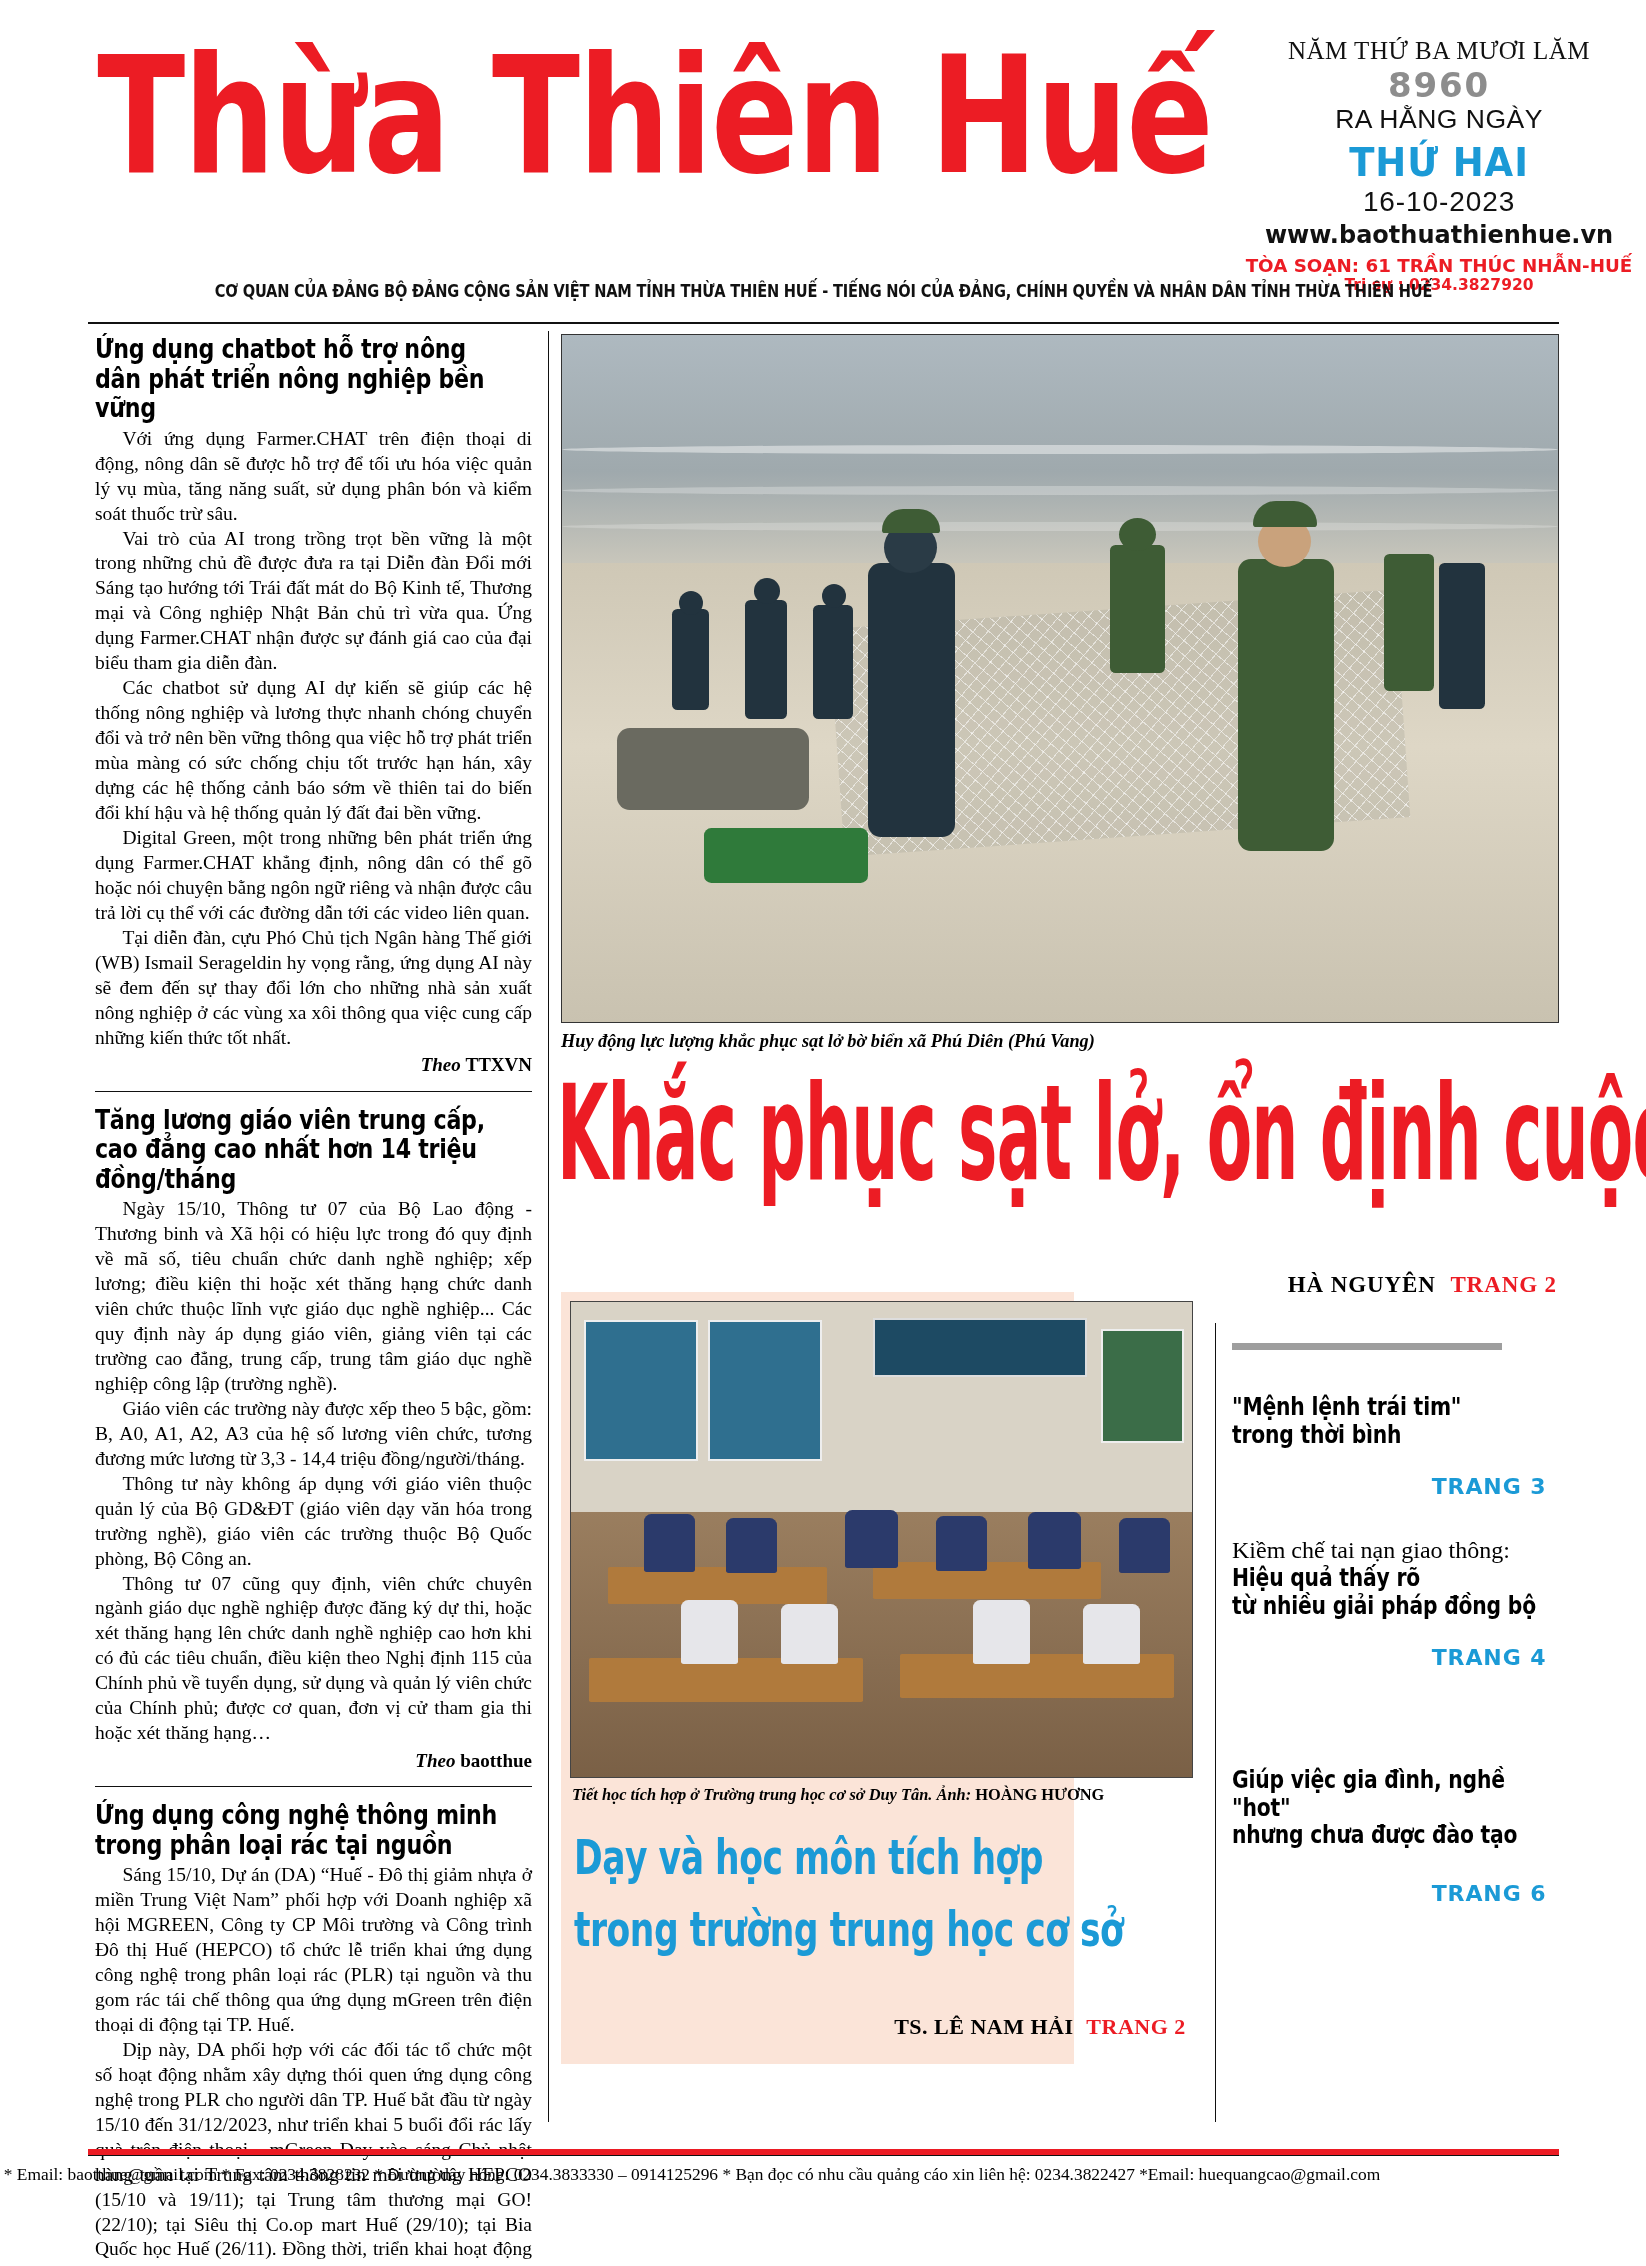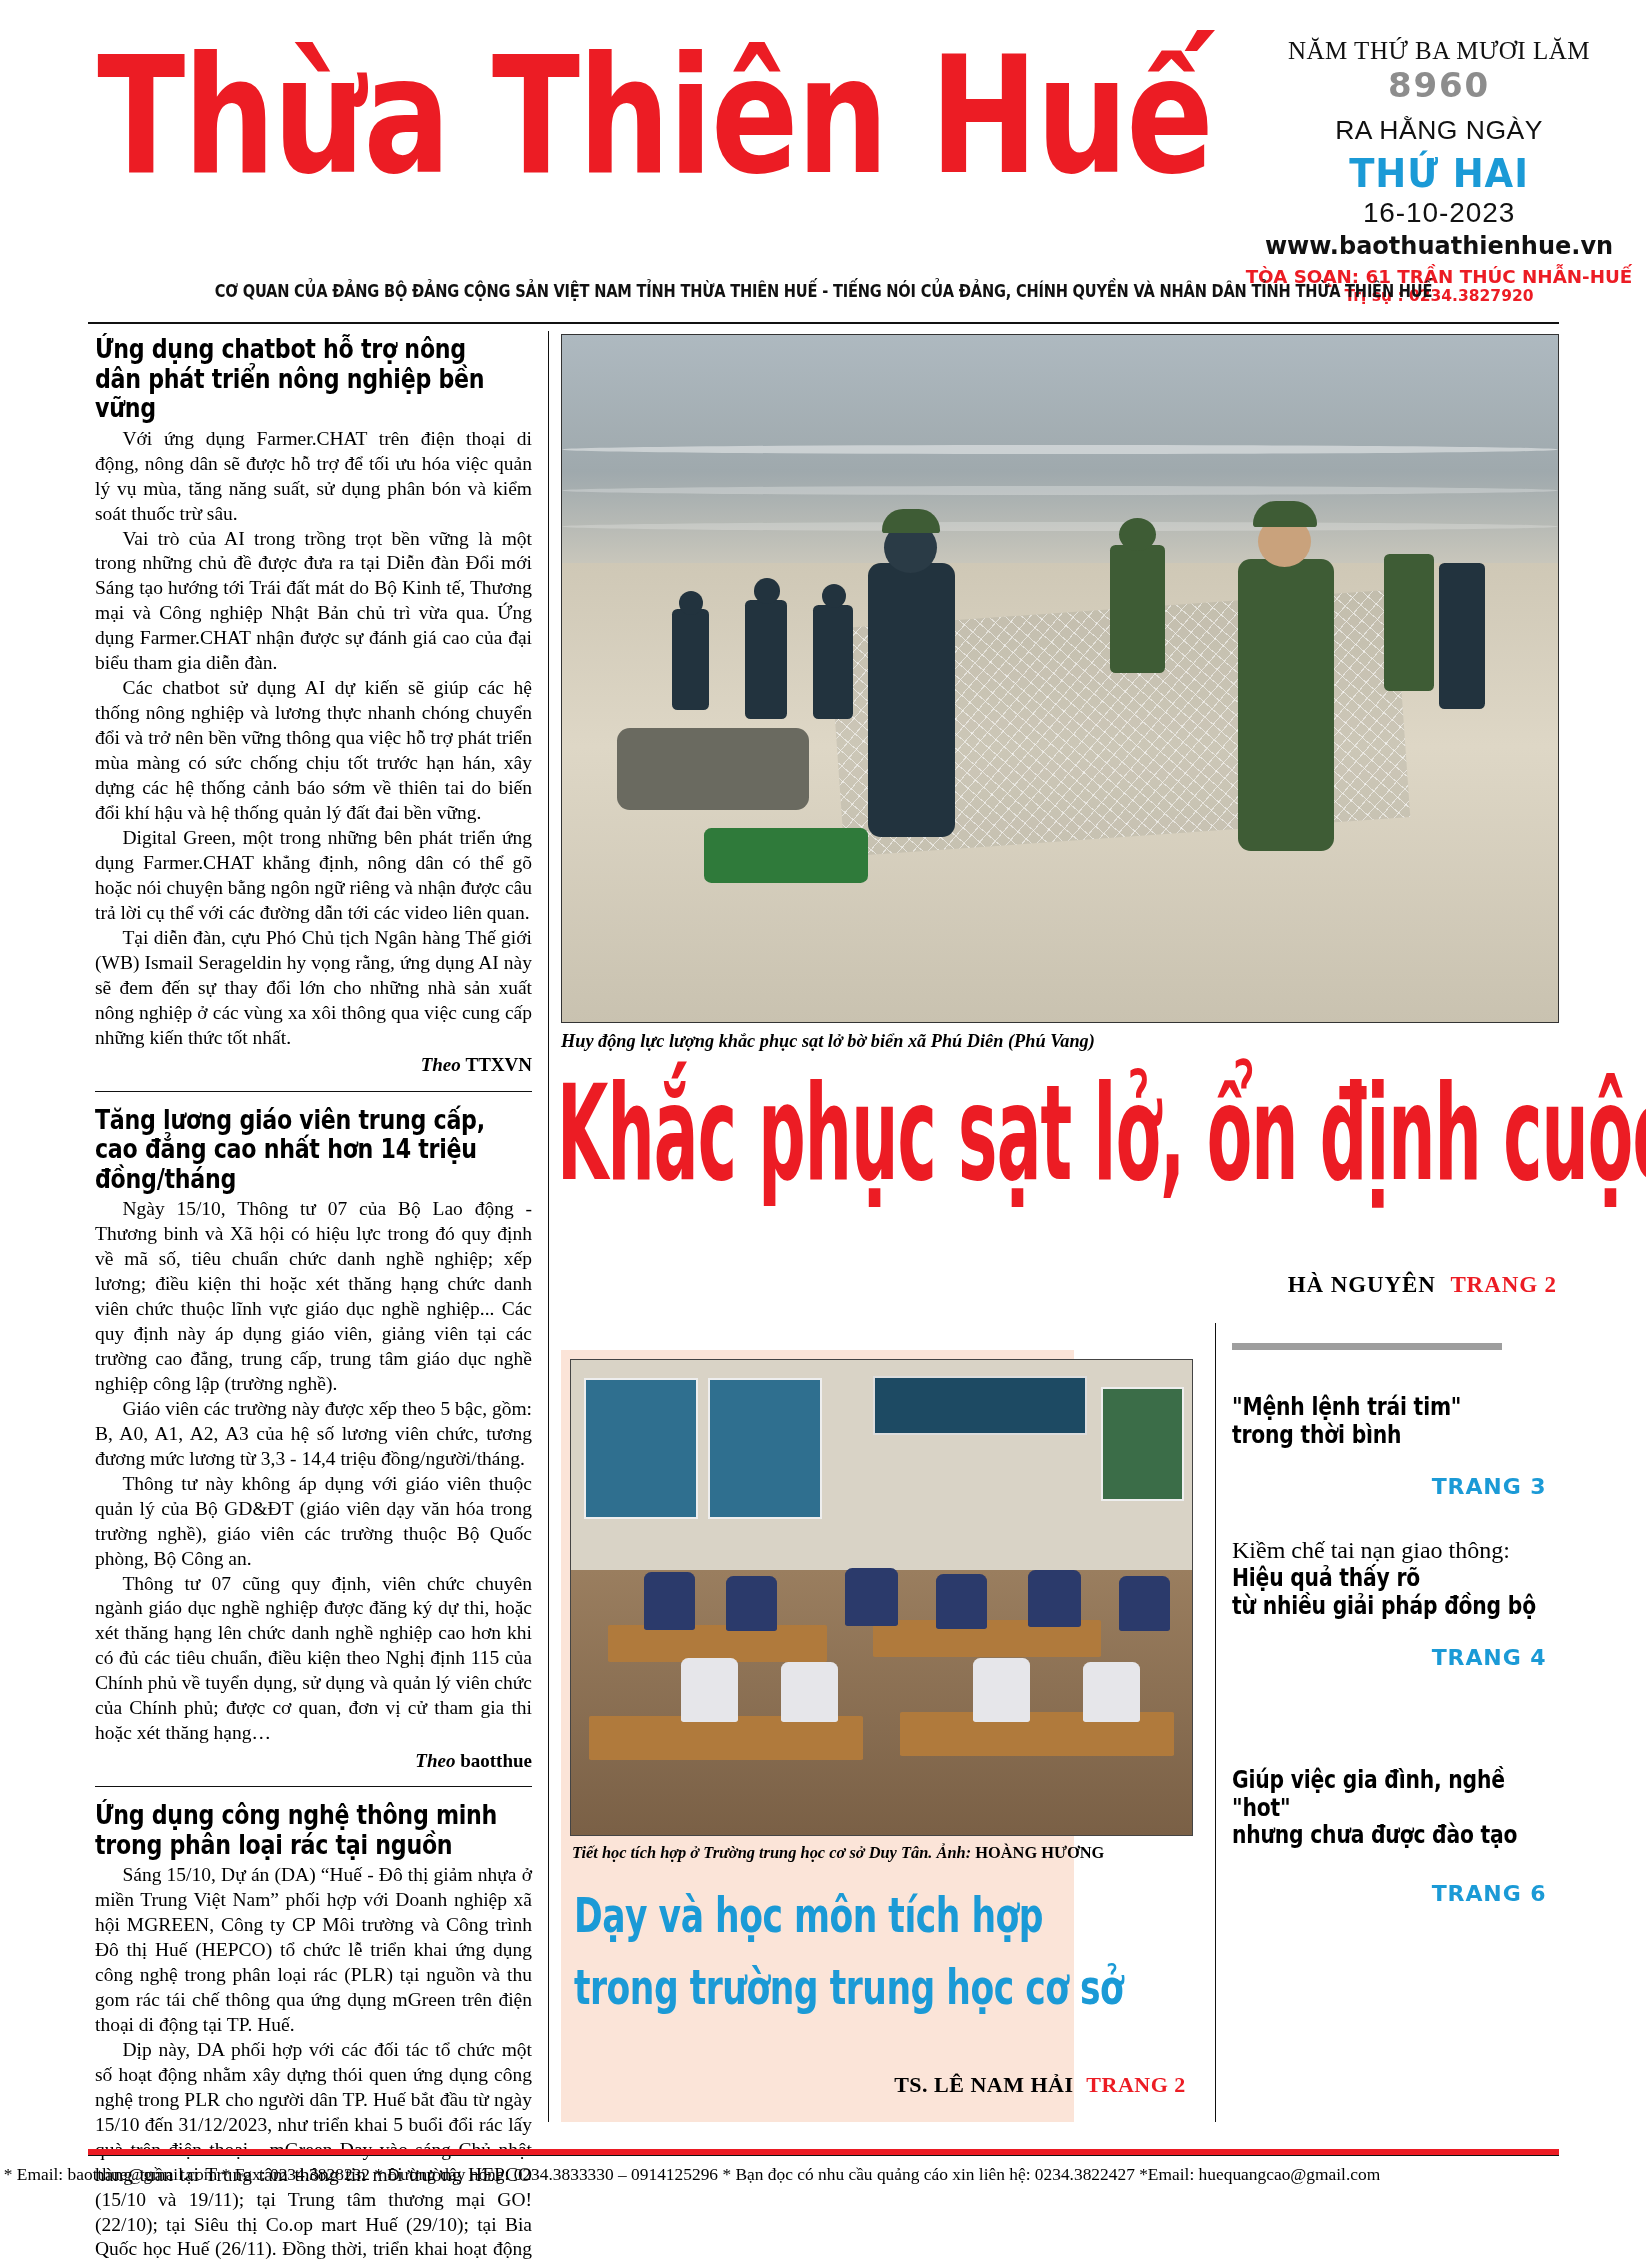--- a/index.html
+++ b/index.html
@@ -36,21 +36,21 @@
     font-family:"Liberation Serif",serif;
     font-size:25px;letter-spacing:0.5px;color:#111;
   }
   .mi-issue{
     font-family:"DejaVu Sans",sans-serif;font-weight:bold;
     font-size:34px;color:#8d8d8d;letter-spacing:1.8px;line-height:1.1;
     margin-top:1.8px;
   }
   .mi-daily{
     font-family:"Liberation Sans",sans-serif;
-    font-size:26.5px;color:#111;margin-top:11px;letter-spacing:0.5px;
+    font-size:26.5px;color:#111;margin-top:0;letter-spacing:0.5px;
   }
   .mi-weekday{
     font-family:"DejaVu Sans",sans-serif;font-weight:bold;
     font-size:37px;color:#1b9ad6;letter-spacing:0.9px;margin-top:5.5px;
     transform:scaleY(1.05);
   }
   .mi-date{
     font-family:"Liberation Sans",sans-serif;
     font-size:28px;color:#111;margin-top:2.7px;letter-spacing:0.9px;
   }
@@ -188,21 +188,21 @@
   }
   .teaser-page{
     text-align:right;margin-top:12.8px;margin-bottom:3.7px;
     font-family:"DejaVu Sans",sans-serif;font-weight:bold;
     font-size:22px;color:#1b9ad6;letter-spacing:0.9px;
     padding-right:14.6px;
   }
 
   
   .botpanel{
-    position:absolute;left:561px;top:1350px;width:513px;height:772px;
+    position:absolute;left:561px;top:1292px;width:513px;height:772px;
     background:#fbe4d8;
   }
   .botphoto{
     position:absolute;left:9.1px;top:9.1px;width:621px;height:475px;
     border:0.9px solid #444;overflow:hidden;
     background:linear-gradient(#7a6a58,#8b7a64);
   }
   .classroom-wall{position:absolute;left:0;top:0;width:100%;height:210px;background:#d9d3c6;}
   .cl-window{position:absolute;background:#2f6f8f;border:2.7px solid #eee;}
   .cl-board{position:absolute;left:302px;top:16.4px;width:210px;height:55px;background:#1d4a63;border:2.7px solid #ddd;}

